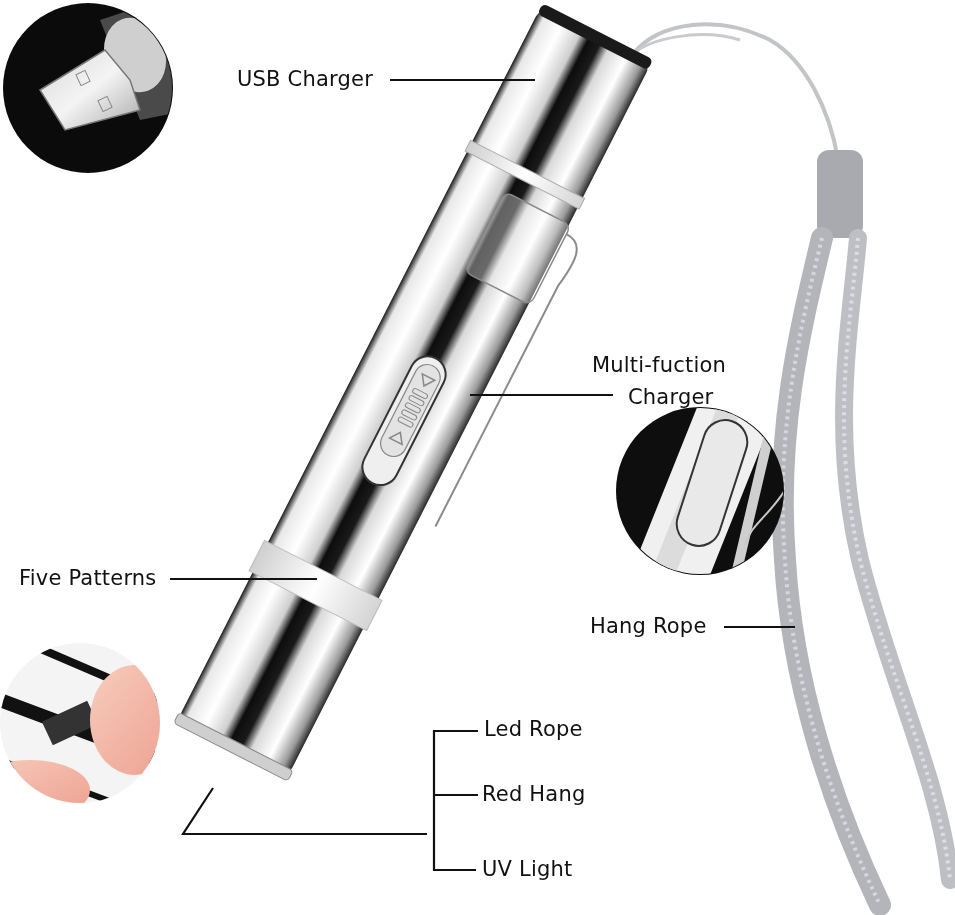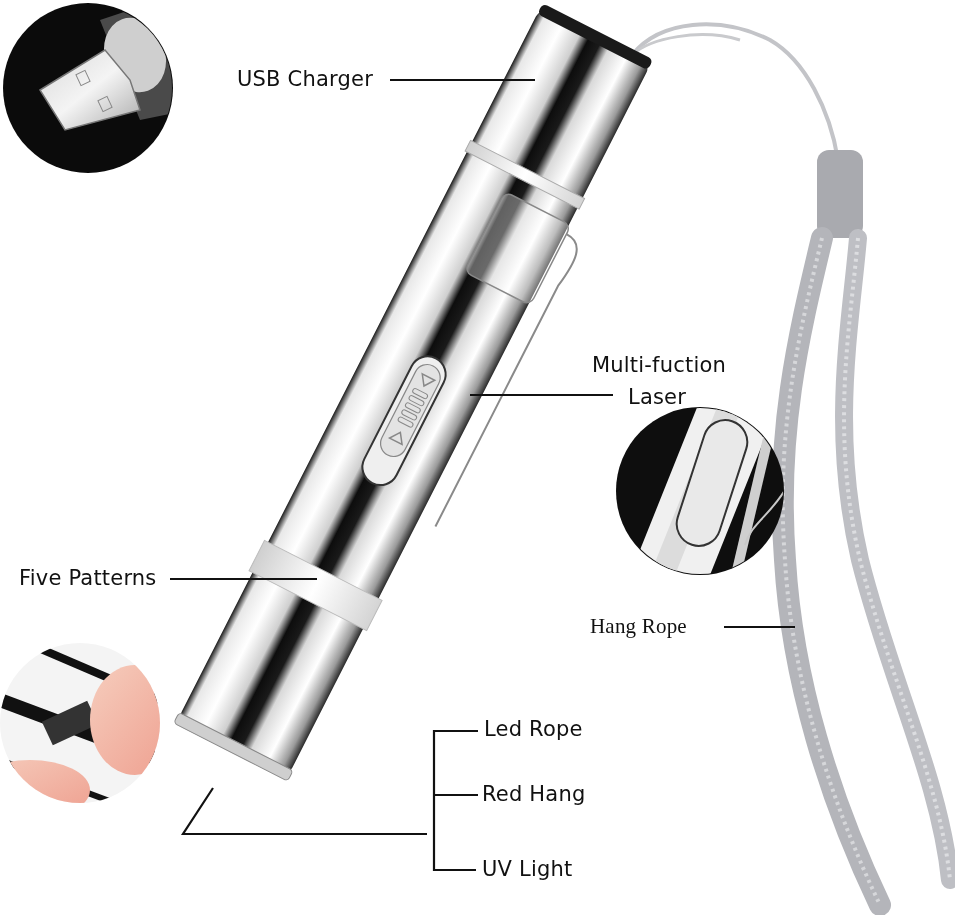--- a/index.html
+++ b/index.html
@@ -129,20 +129,20 @@
     <line x1="170" y1="579" x2="317" y2="579"></line>
     <line x1="724" y1="627" x2="795" y2="627"></line>
     <polyline points="213,788 183,834 427,834"></polyline>
     <polyline points="478,731 434,731 434,870 476,870"></polyline>
     <line x1="434" y1="795" x2="478" y2="795"></line>
   </g>
 </svg>
 
 <div class="label" style="left:237px;top:69px;">USB Charger</div>
 <div class="label" style="left:592px;top:355px;">Multi-fuction</div>
-<div class="label" style="left:628px;top:387px;">Laser</div>
+<div class="label" style="left:628px;top:387px;">Charger</div>
 <div class="label" style="left:19px;top:568px;text-align:center;">Five Patterns</div>
-<div class="label" style="left:590px;top:616px;font-family:Liberation Serif, serif;">Hang Rope</div>
+<div class="label" style="left:590px;top:616px;">Hang Rope</div>
 <div class="label" style="left:484px;top:719px;">Led Rope</div>
 <div class="label" style="left:482px;top:784px;">Red Hang</div>
 <div class="label" style="left:482px;top:859px;">UV Light</div>
 
 </div>
 
 </body></html>

